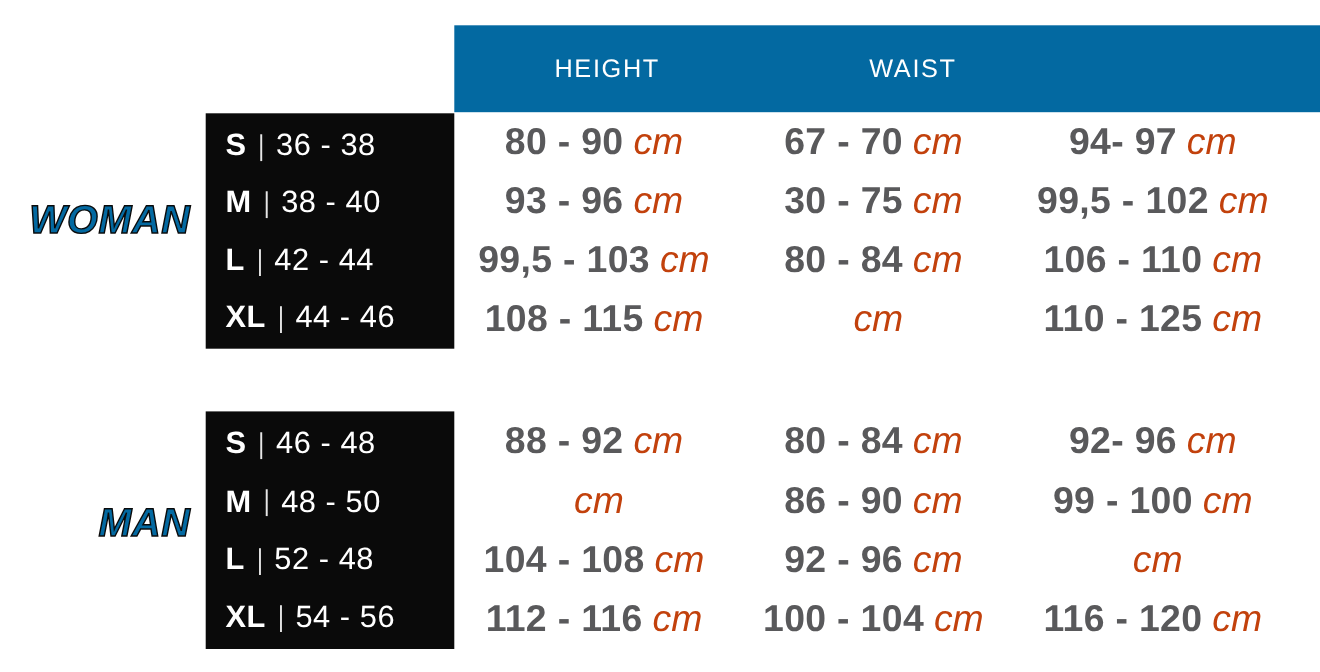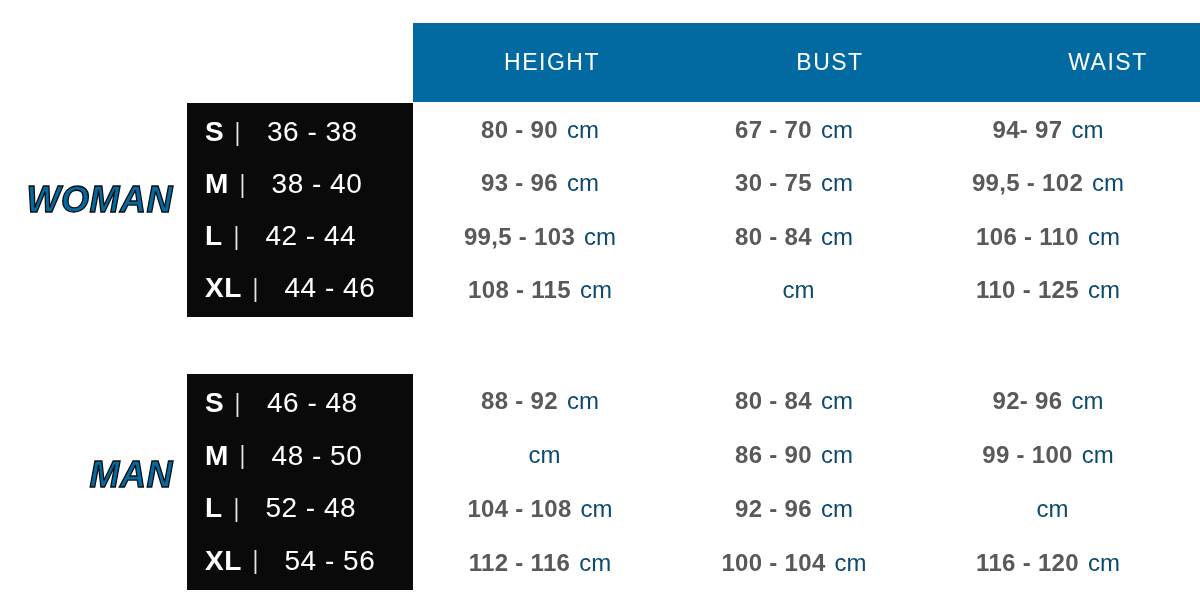--- a/index.html
+++ b/index.html
@@ -32,38 +32,37 @@
   .size-box{
     position:absolute;left:187px;top:0;width:226px;height:100%;
     background:#0a0a0a;display:flex;flex-direction:column;
     box-sizing:border-box;padding:3px 0 3px 18px;
   }
   .size-row{
     flex:1;display:flex;align-items:center;color:#ffffff;font-size:28px;
   }
   .size-letter{font-weight:bold;letter-spacing:0.5px;}
   .size-sep{margin:0 10px;font-size:26px;opacity:0.9;transform:scaleX(0.8);}
-  .size-range{letter-spacing:0.5px;margin-left:16px;}
+  .size-range{letter-spacing:0.5px;}
   
   .data-grid{
     position:absolute;left:413px;top:0;width:762px;height:100%;
     display:grid;grid-template-columns:repeat(3,1fr);
     grid-template-rows:repeat(4,1fr);
   }
-  .cell{display:flex;align-items:center;justify-content:center;font-size:24px;}
+  .cell{display:flex;align-items:center;justify-content:center;font-size:34px;}
   .val{font-weight:bold;color:#59595b;letter-spacing:0.3px;}
-  .unit{color:#0c4a6e;margin-left:9px;}
+  .unit{color:#c2410c;margin-left:9px;font-style:italic;}
 </style>
 </head>
 <body>
 
 <div id="canvas">
   <div class="header-bar">
     <div class="header-cell">HEIGHT</div>
-    <div class="header-cell">BUST</div>
     <div class="header-cell">WAIST</div>
   </div>
   <div id="sections">
   <section class="size-section section-0">
     <div class="gender-label">WOMAN</div>
     <div class="size-box">
           <div class="size-row">
             <span class="size-letter">S</span>
             <span class="size-sep">|</span>
             <span class="size-range">36 - 38</span>

